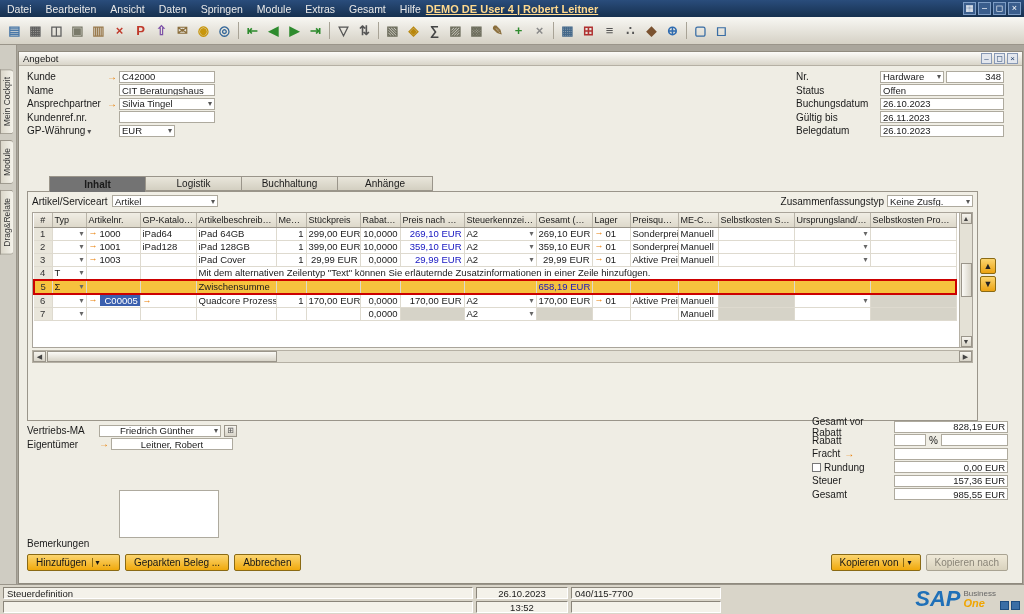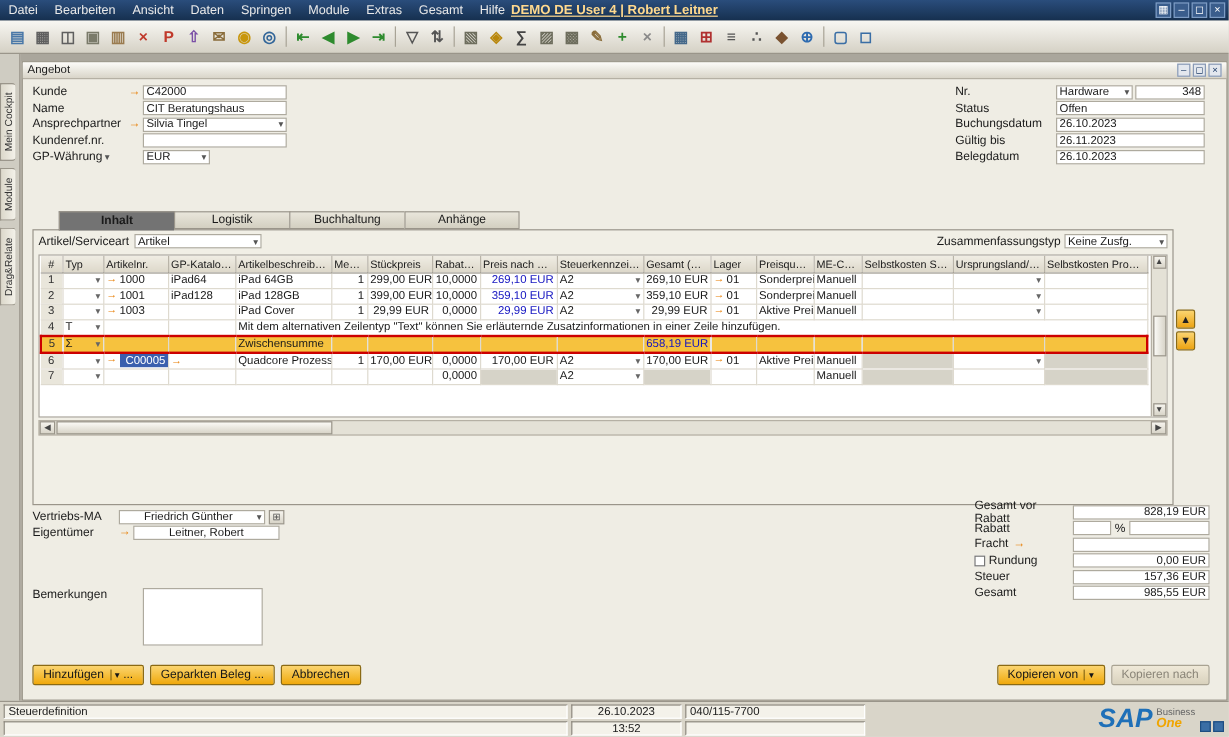--- a/index.html
+++ b/index.html
@@ -45,21 +45,21 @@
 
   
   .frow { display:flex; align-items:center; height:13.5px; margin-bottom:0; }
   .flabel { width:80px; font-size:10px; flex:0 0 auto; }
   .field { background:#fff; border:1px solid #aeaa9e; height:12px; font-size:9.5px; padding:0 2px;
     display:flex; align-items:center; overflow:hidden; white-space:nowrap; }
   .field .fv { flex:1; overflow:hidden; }
   .field .dd, .label-dd { color:#555; font-size:8px; margin-left:2px; }
   .la { color:#e87e04; font-weight:bold; font-size:10px; margin:0 2px 0 0; line-height:1; }
   .hdr-left { position:absolute; left:8px; top:4px; width:230px; }
-  .hdr-left .field { width:120px; }
+  .hdr-left .field { width:96px; }
   .hdr-right { position:absolute; right:14px; top:4px; width:212px; }
   .hdr-right .flabel { width:84px; }
   .hdr-right .field { width:124px; }
   .hdr-right .field.half1 { width:64px; margin-right:2px; }
   .hdr-right .field.half2 { width:58px; justify-content:flex-end; }
 
   
   .tabs { position:absolute; left:30px; top:110px; display:flex; z-index:2; }
   .tab { width:96px; height:15px; background:linear-gradient(#e9e6db,#d3cfc1); border:1px solid #9a958a;
     border-right:none; display:flex; align-items:center; justify-content:center; font-size:10px; }
@@ -111,21 +111,21 @@
     border:1px solid #8a6a14; border-radius:2px; display:flex; align-items:center; justify-content:center;
     font-size:9px; color:#222; }
 
   
   .footer-left { position:absolute; left:8px; top:358px; }
   .footer-left .flabel { width:72px; }
   .footer-left .field { width:122px;text-align:center; }
   .mini-btn { width:13px; height:12px; margin-left:3px; background:linear-gradient(#f6f4ee,#d8d4c8);
     border:1px solid #9a958a; font-size:8px; display:flex; align-items:center; justify-content:center; color:#555; }
   .bemerk { position:absolute; left:8px; top:424px; display:flex; }
-  .bemerk .flabel { width:92px; }
+  .bemerk .flabel { width:92px;margin-top:48px; }
   .bemerk textarea { width:100px; height:48px; background:#fff; border:1px solid #aeaa9e; resize:none;
     font-family:"Liberation Sans",sans-serif; font-size:9.5px; }
 
   .totals { position:absolute; right:14px; top:354px; width:196px; }
   .totrow { display:flex; align-items:center; height:13.5px; }
   .tlabel { width:82px; font-size:10px; flex:0 0 auto; display:flex; align-items:center; }
   .tfield { flex:1; justify-content:flex-end; }
   .pctfield { width:32px; margin-right:2px; }
   .pct { margin:0 3px 0 1px; }
   .chk { width:9px; height:9px; background:#fff; border:1px solid #777; margin-right:3px; flex:0 0 auto; }

